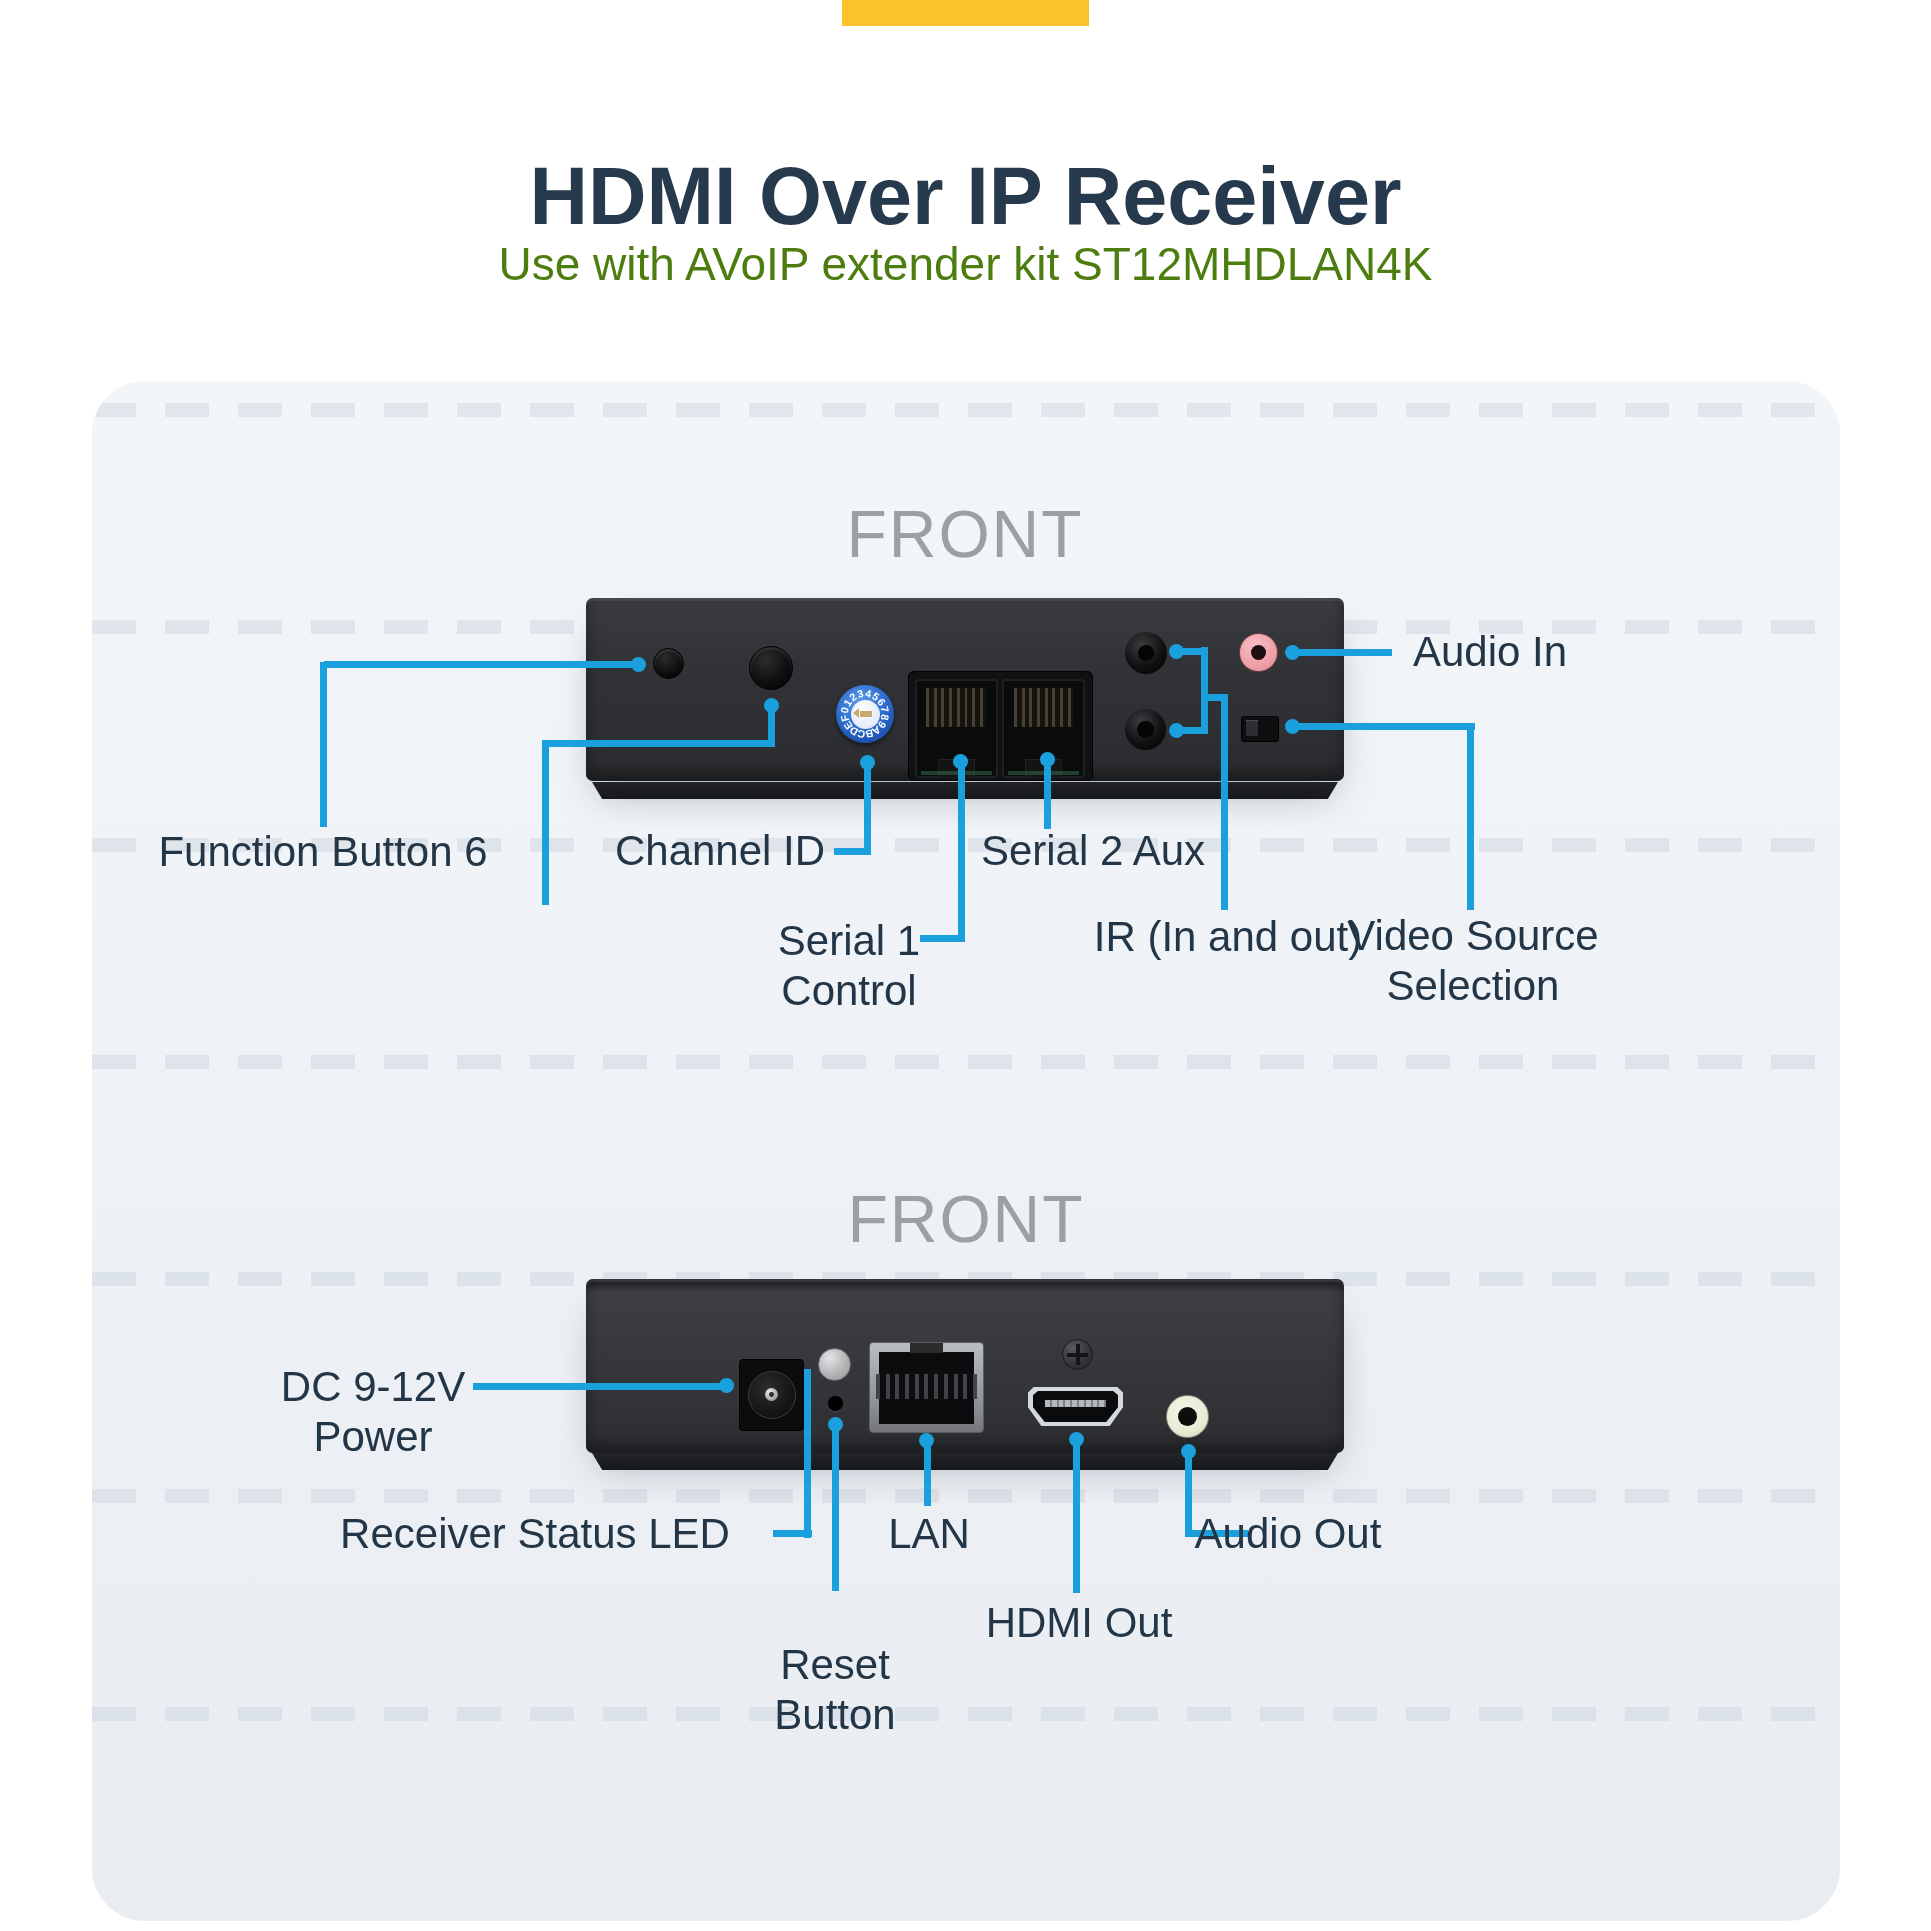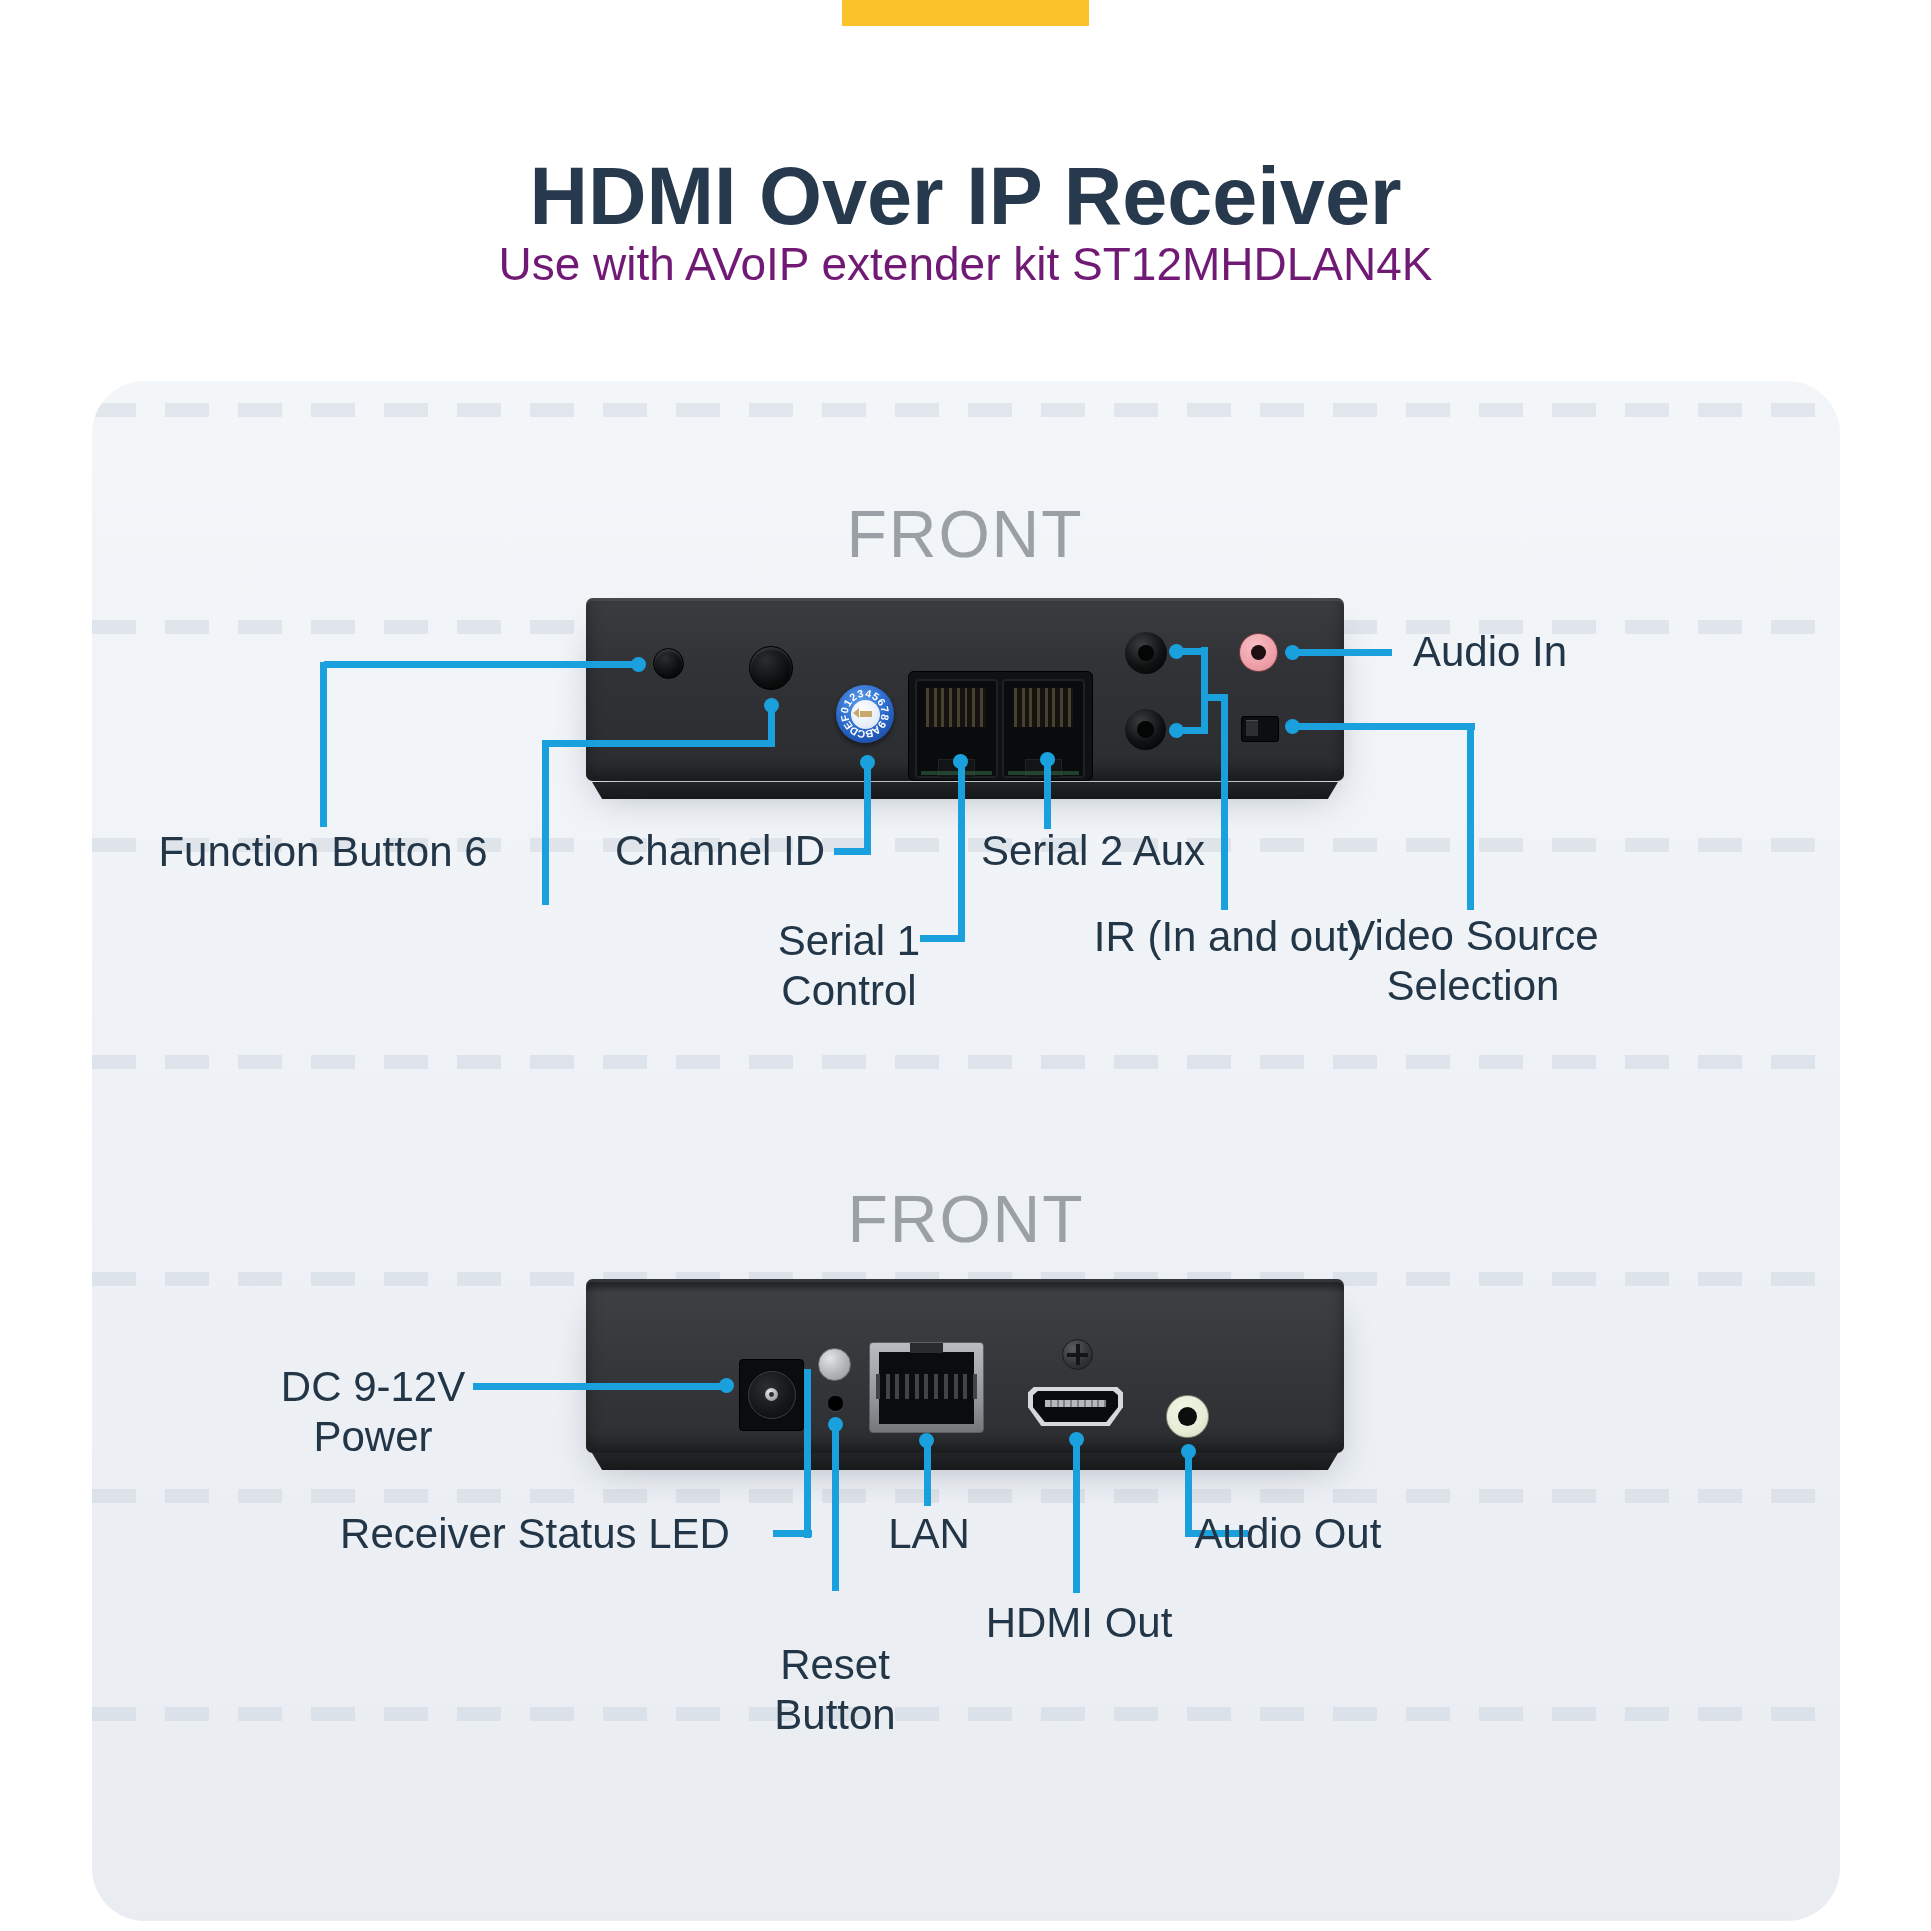--- a/index.html
+++ b/index.html
@@ -4,21 +4,21 @@
 <style>
   html,body{margin:0;padding:0;background:#fff;}
   .page{position:relative;width:1931px;height:1931px;background:#ffffff;
         font-family:"Liberation Sans",sans-serif;overflow:hidden;}
 
   
   .brand-bar{position:absolute;left:842px;top:0;width:247px;height:26px;background:#FCC229;}
   .title{position:absolute;left:0;top:100px;width:100%;text-align:center;
          font-size:81px;line-height:85px;font-weight:700;color:#273A4D;}
   .subtitle{position:absolute;left:0;top:237px;width:100%;text-align:center;
-            font-size:46px;line-height:54px;font-weight:400;color:#701a75;}
+            font-size:46px;line-height:54px;font-weight:400;color:#4d7c0f;}
 
   
   .panel{position:absolute;left:92px;top:381px;width:1748px;height:1540px;border-radius:53px;
     background-image:
       linear-gradient(90deg, rgba(197,206,217,0.40) 0 44px, transparent 44px 73px),
       linear-gradient(90deg, rgba(197,206,217,0.40) 0 44px, transparent 44px 73px),
       linear-gradient(90deg, rgba(197,206,217,0.40) 0 44px, transparent 44px 73px),
       linear-gradient(90deg, rgba(197,206,217,0.40) 0 44px, transparent 44px 73px),
       linear-gradient(90deg, rgba(197,206,217,0.40) 0 44px, transparent 44px 73px),
       linear-gradient(90deg, rgba(197,206,217,0.40) 0 44px, transparent 44px 73px),

